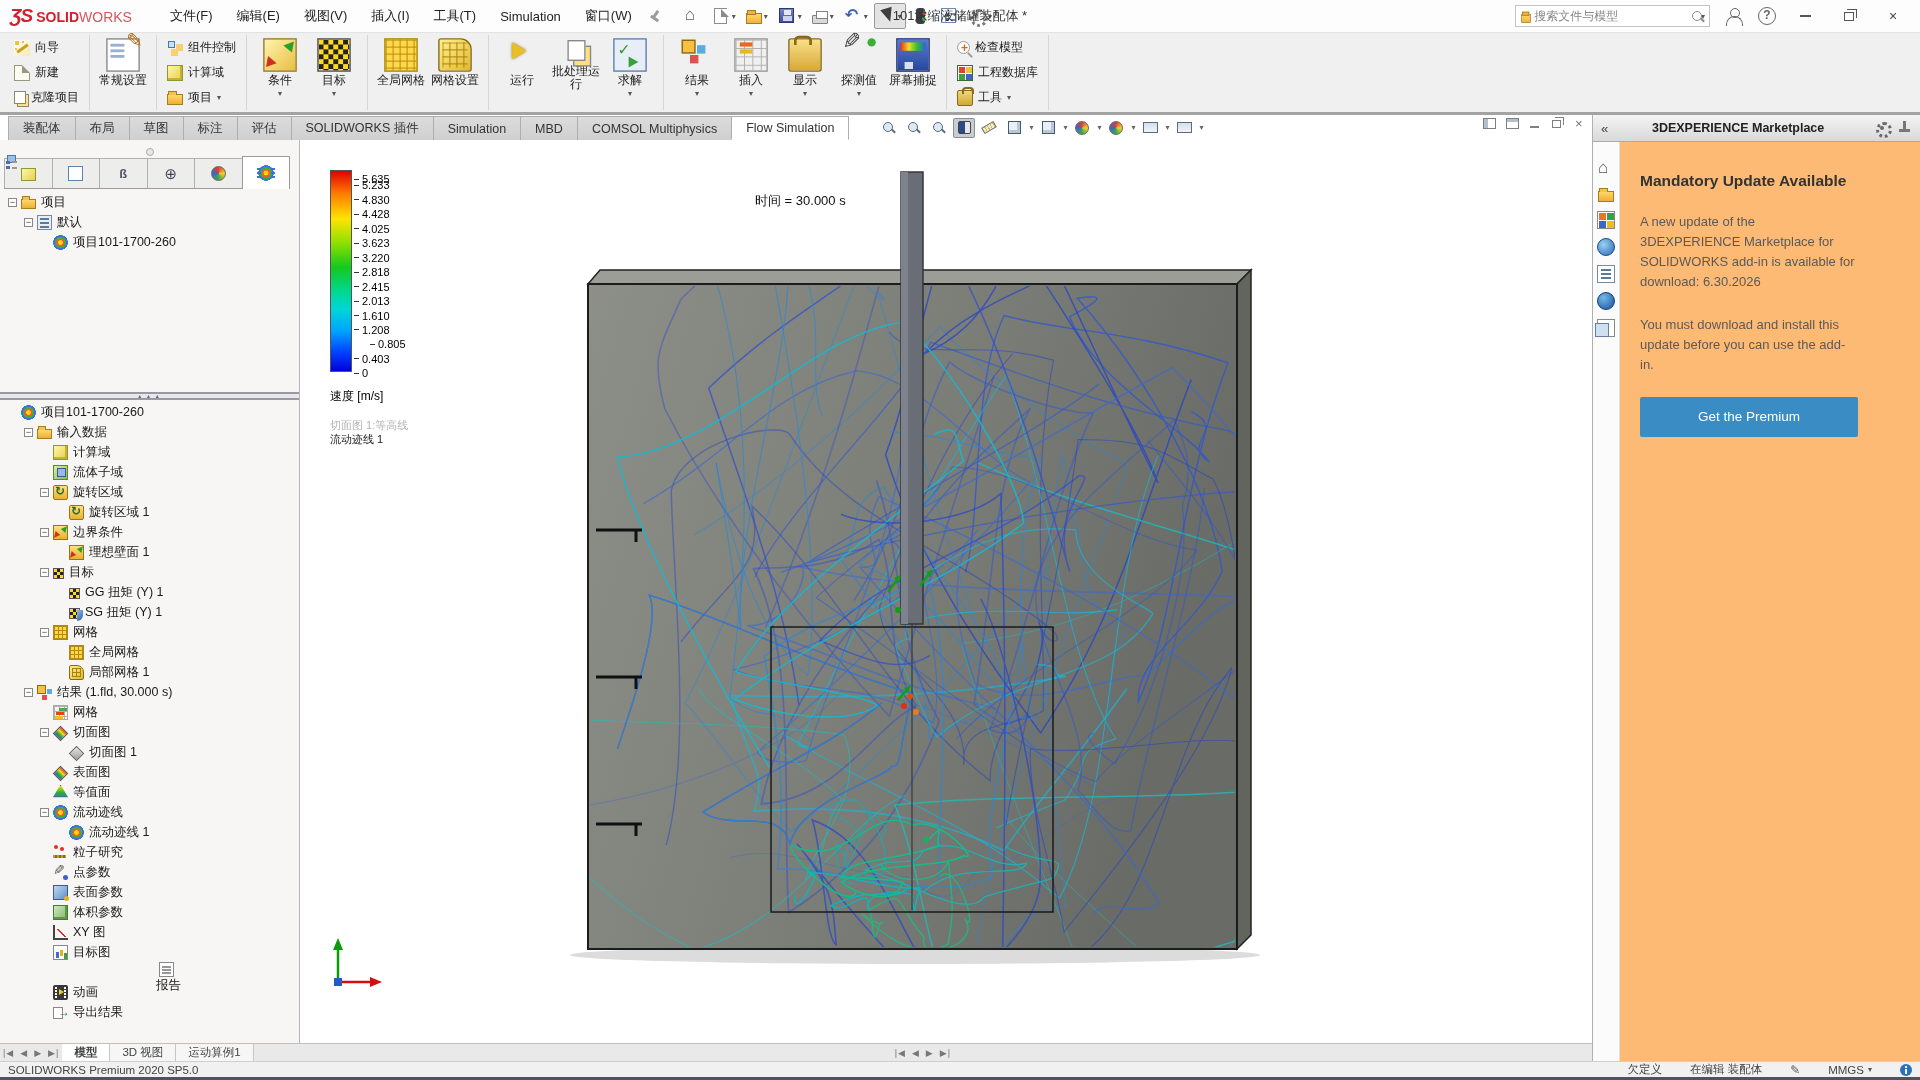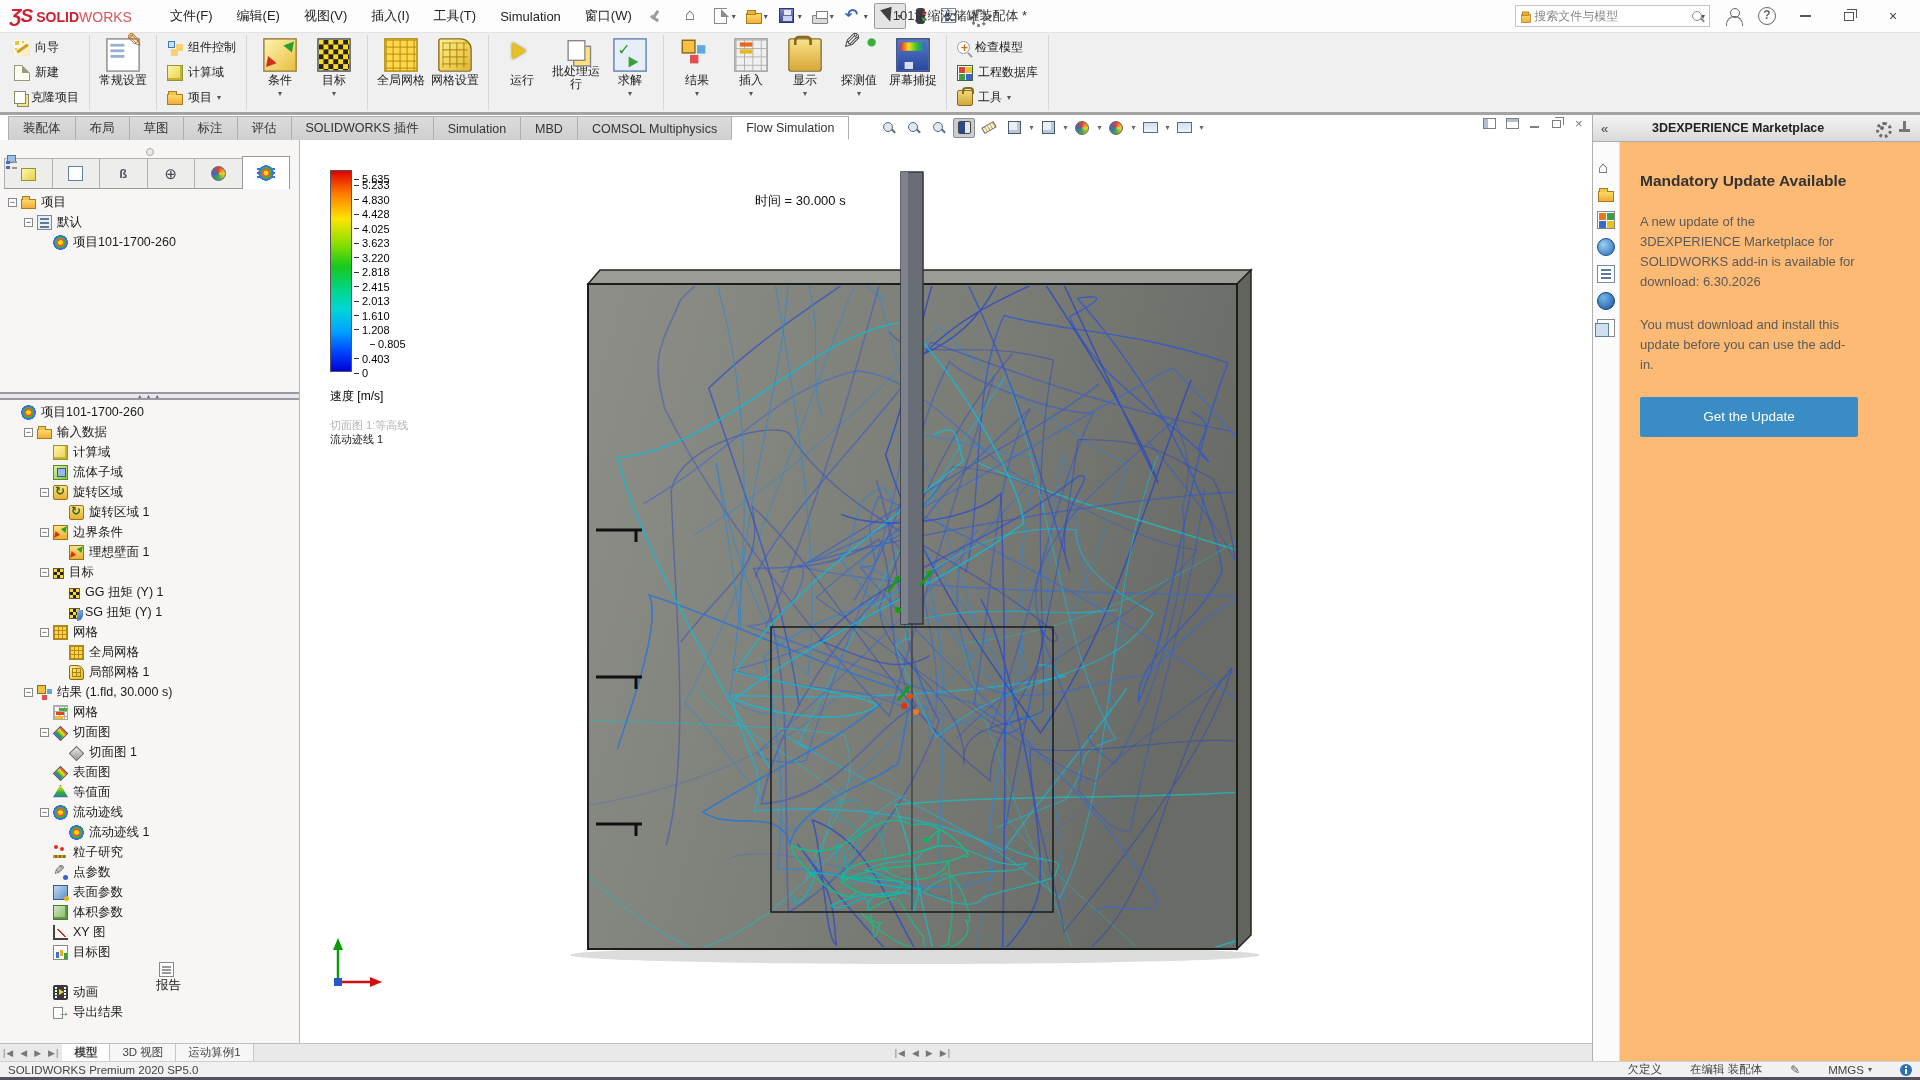--- a/index.html
+++ b/index.html
@@ -922,21 +922,21 @@
       <span class="tps tps-grid"></span>
       <span class="tps tps-globe"></span>
       <span class="tps tps-report"></span>
       <span class="tps tps-sphere"></span>
       <span class="tps tps-layers"></span>
     </div>
   <div id="tp-content">
     <div id="tp-heading">Mandatory Update Available</div>
     <div class="tp-p">A new update of the 3DEXPERIENCE Marketplace for SOLIDWORKS add-in is available for download: 6.30.2026</div>
     <div class="tp-p">You must download and install this update before you can use the add-in.</div>
-    <button id="tp-btn" style="background: rgb(58, 140, 196);">Get the Update</button>
+    <button id="tp-btn" style="background: rgb(58, 140, 196);">Get the Premium</button>
   </div>
 </div>
 
 <div id="doctabs">
     <span class="dnav">|◀</span>
     <span class="dnav">◀</span>
     <span class="dnav">▶</span>
     <span class="dnav">▶|</span>
     <div class="dtab active">模型</div>
     <div class="dtab">3D 视图</div>

